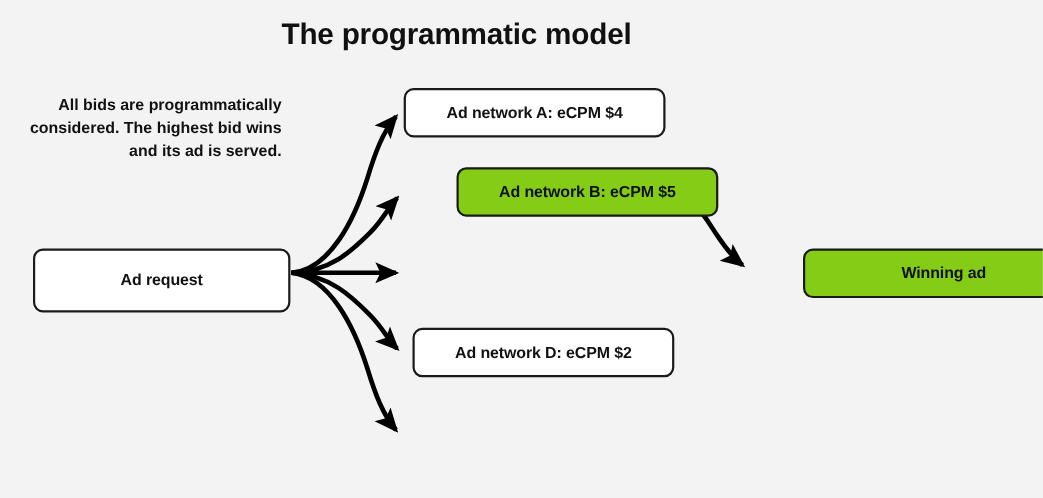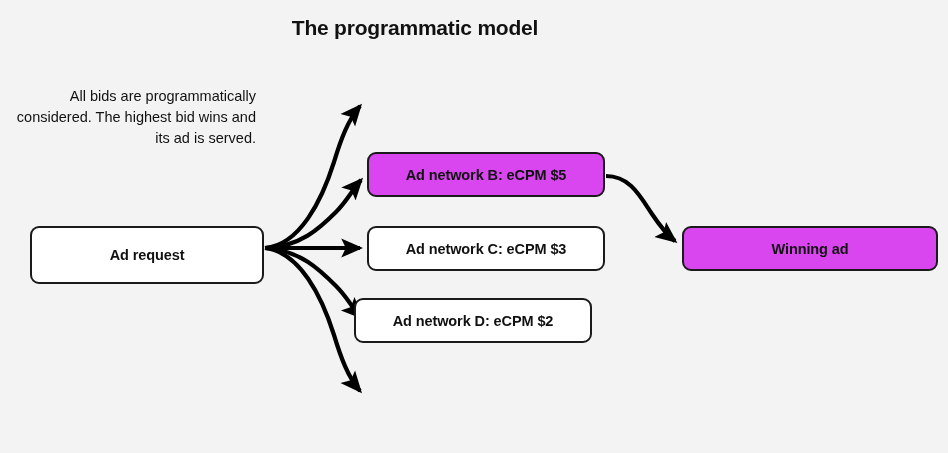--- a/index.html
+++ b/index.html
@@ -24,37 +24,37 @@
     height: 453px;
   }
 
   
   #page-title {
     position: absolute;
     left: 0;
     top: 16px;
     width: 830px;
     text-align: center;
-    font-size: 21px;
+    font-size: 27px;
     font-weight: bold;
     letter-spacing: -0.2px;
     color: #111111;
     white-space: nowrap;
   }
 
   
   #caption {
     position: absolute;
     left: 8px;
     top: 86px;
     width: 248px;
     text-align: right;
     font-size: 14.5px;
     line-height: 21px;
-    font-weight: normal;
+    font-weight: bold;
     color: #111111;
   }
 
   
   #arrow-layer {
     position: absolute;
     left: 0; top: 0;
     width: 948px;
     height: 453px;
     pointer-events: none;
@@ -68,27 +68,27 @@
     background: #ffffff;
     display: flex;
     align-items: center;
     justify-content: center;
     font-size: 14.5px;
     font-weight: bold;
     color: #111111;
     white-space: nowrap;
     letter-spacing: -0.1px;
   }
-  .node.highlight { background: #d946ef; }
+  .node.highlight { background: #84cc16; margin-left: 48px; }
 
   .node-ad-request { left: 30px;  top: 226px; width: 234px; height: 58px; }
   .node-net-a      { left: 367px; top: 80px;  width: 238px; height: 45px; }
   .node-net-b      { left: 367px; top: 152px; width: 238px; height: 45px; }
   .node-net-c      { left: 367px; top: 226px; width: 238px; height: 45px; }
-  .node-net-d      { left: 354px; top: 298px; width: 238px; height: 45px; }
+  .node-net-d      { left: 375px; top: 298px; width: 238px; height: 45px; }
   .node-net-e      { left: 367px; top: 370px; width: 238px; height: 45px; }
   .node-winning    { left: 682px; top: 226px; width: 256px; height: 45px; }
 </style>
 </head>
 <body>
 
 <div id="diagram-root">
 
   <div id="page-title">The programmatic model</div>
 
@@ -108,28 +108,28 @@
       <path d="M 265 248 C 300 250 320 270 336 286 C 348 298 352 308 361 317"></path>
       <path d="M 265 248 C 300 252 322 297 334 335 C 341 358 348 377 360 391"></path>
       <path d="M 606 176 C 630 176 640 196 652 214 C 660 226 666 234 675 241"></path>
     </g>
   </svg>
 
   <div class="node node-ad-request">
     <span>Ad request</span>
   </div>
 
+  <div class="node node-net-a">
+    <span>Ad network A: eCPM $4</span>
+  </div>
 
   <div class="node node-net-b highlight">
     <span>Ad network B: eCPM $5</span>
   </div>
 
-  <div class="node node-net-c">
-    <span>Ad network C: eCPM $3</span>
-  </div>
 
   <div class="node node-net-d">
     <span>Ad network D: eCPM $2</span>
   </div>
 
 
   <div class="node node-winning highlight">
     <span>Winning ad</span>
   </div>
 

